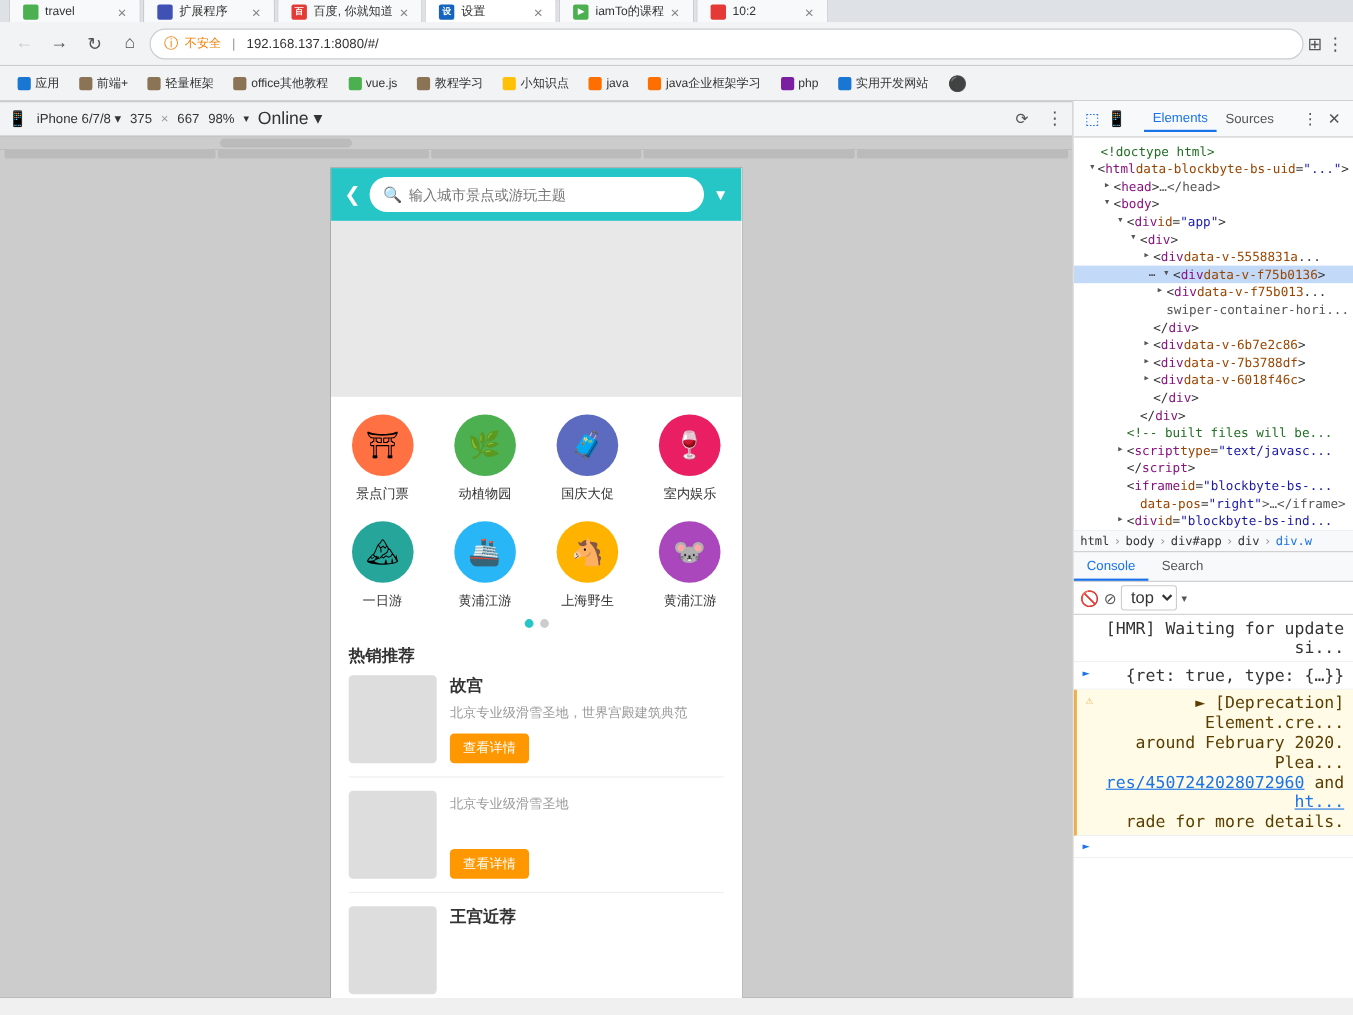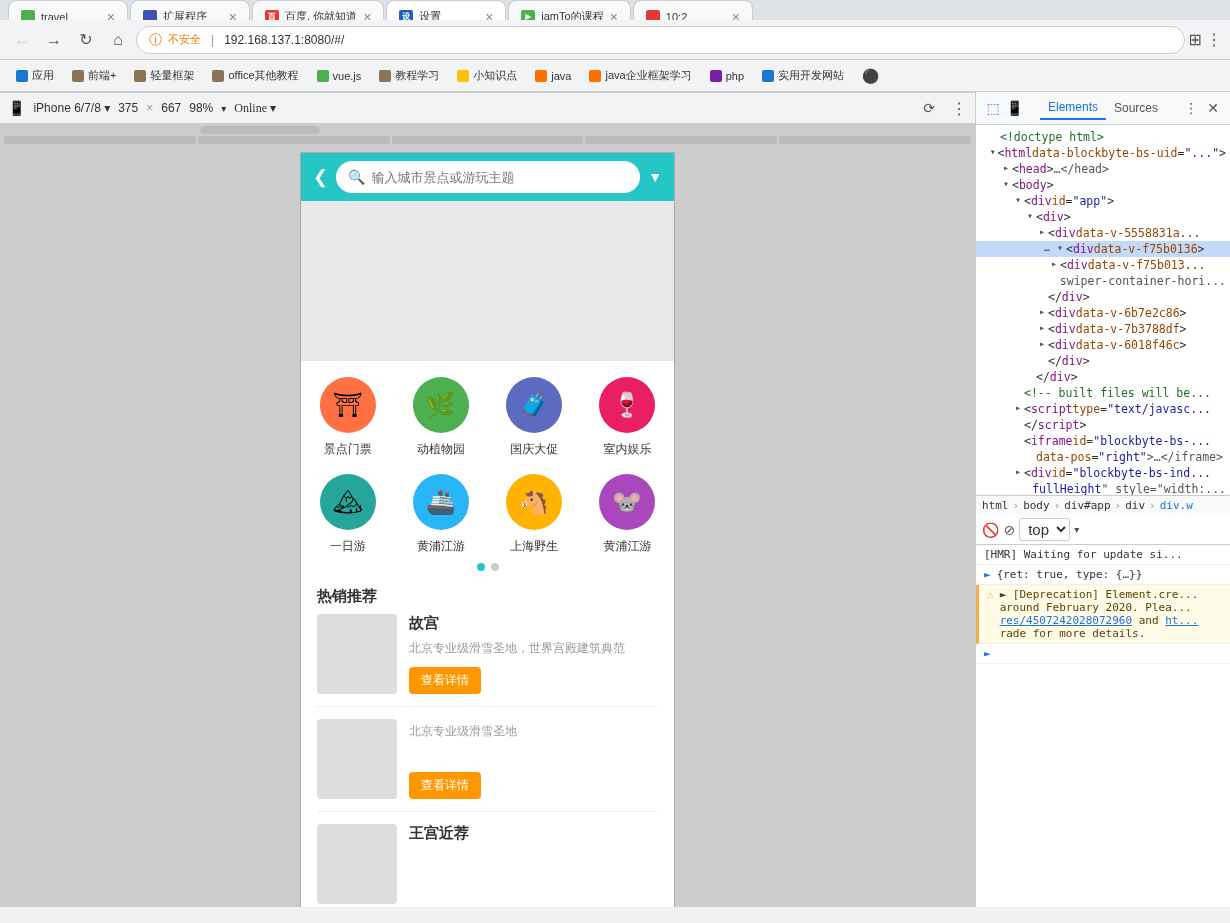--- a/index.html
+++ b/index.html
@@ -1,17 +1,17 @@
 <!DOCTYPE html>
 <html><head>
   <meta charset="utf-8">
   <style>
     * { margin: 0; padding: 0; box-sizing: border-box; }
     body { font-family: Arial, sans-serif; background: #f0f0f0; width: 1230px; height: 923px; overflow: hidden; font-size: 13px; }
-    .tab-bar { display: flex; height: 20px; background: #dee1e6; padding: 0 8px; gap: 0; overflow: hidden; }
+    .tab-bar { display: flex; align-items: center; height: 20px; background: #dee1e6; padding: 0 8px; gap: 0; overflow: hidden; }
     .tab { display: flex; align-items: center; height: 32px; padding: 0 12px; background: #f8f9fa; border-radius: 8px 8px 0 0; font-size: 12px; gap: 6px; min-width: 120px; max-width: 180px; position: relative; border: 1px solid #ccc; border-bottom: none; margin-right: 2px; }
     .tab.active { background: #fff; z-index: 2; }
     .tab-favicon { width: 14px; height: 14px; border-radius: 2px; flex-shrink: 0; }
     .tab-title { font-size: 11px; overflow: hidden; text-overflow: ellipsis; white-space: nowrap; flex: 1; color: #333; }
     .tab-close { font-size: 14px; color: #888; cursor: pointer; flex-shrink: 0; line-height: 1; }
 
     .nav-bar { display: flex; align-items: center; height: 40px; background: #f1f3f4; padding: 4px 8px; gap: 4px; border-bottom: 1px solid #ccc; }
     .nav-btn { width: 28px; height: 28px; border-radius: 50%; border: none; background: transparent; cursor: pointer; font-size: 16px; color: #555; display: flex; align-items: center; justify-content: center; }
     .nav-btn.disabled { color: #ccc; cursor: default; }
     .address-bar { flex: 1; display: flex; align-items: center; background: #fff; border: 1px solid #ccc; border-radius: 20px; height: 28px; padding: 0 12px; gap: 6px; font-size: 12px; }
@@ -82,21 +82,21 @@
     .comment { color: #236e25; }
     .tag-bracket { color: #333; }
 
     .breadcrumb-bar { display: flex; align-items: center; gap: 2px; padding: 3px 6px; background: #f8f9fa; border-top: 1px solid #ccc; font-family: monospace; font-size: 11px; color: #333; overflow-x: auto; white-space: nowrap; }
     .bc-item { color: #333; cursor: pointer; }
     .bc-sep { color: #999; margin: 0 2px; }
     .bc-item.selected { color: #1a73e8; }
     .console-row { padding: 3px 8px; border-bottom: 1px solid #f0f0f0; display: flex; align-items: flex-start; gap: 6px; }
     .console-row.hmr { color: #333; }
     .console-row.warning { background: #fffbe6; border-left: 3px solid #f0ad4e; }
-    .console-text { flex: 1; color: #333; font-size: 11px; }
+    .console-text { flex: 1; color: #333; font-size: 15px; text-align: right; }
     .console-text.warn-text { color: #5a3e00; }
     .console-icon-warn { color: #f0ad4e; flex-shrink: 0; }
     .context-selector { background: #fff; border: 1px solid #ccc; border-radius: 3px; font-size: 15px; padding: 1px 4px; color: #333; min-width: 40px; }
     .device-toolbar-row { display: flex; align-items: center; padding: 0 8px; height: 32px; background: #f1f3f4; border-bottom: 1px solid #ccc; border-top: 1px solid #ccc; font-size: 12px; color: #333; gap: 8px; }
 
     .devtools-right { width: 255px; flex-shrink: 0; border-left: 1px solid #ccc; background: #fff; display: flex; flex-direction: column; overflow: hidden; }
   </style>
 </head>
 <body>
 
@@ -207,21 +207,21 @@
     <div style="flex:1; display:flex; flex-direction:column; background:#888; overflow:hidden;">
 
       <div class="device-toolbar-row">
         <span style="font-size:14px; color:#555;">📱</span>
         <span style="font-size:12px; cursor:pointer;">iPhone 6/7/8 ▾</span>
         <span style="font-size:12px;">375</span>
         <span style="color:#999; font-size:12px;">×</span>
         <span style="font-size:12px;">667</span>
         <span style="font-size:12px; cursor:pointer;">98%</span>
         <span style="font-size:10px;">▾</span>
-        <span style="font-size:12px; cursor:pointer;font-family:Liberation Serif, serif;">Online ▾</span>
+        <span style="font-size:16px; cursor:pointer;">Online ▾</span>
         <span style="font-size:14px; cursor:pointer; color:#555; margin-left:auto;">⟳</span>
         <span style="font-size:16px; cursor:pointer; color:#555; margin-left:8px;">⋮</span>
       </div>
 
       <div style="background:#ccc; height:12px; display:flex; align-items:center; width:100%;">
         <div style="background:#bbb; height:8px; border-radius:4px; width:120px; margin-left:200px; flex-shrink:0;"></div>
       </div>
 
       <div style="flex:1; display:flex; background:#ccc; overflow:hidden; justify-content:center; padding-top:8px; position:relative;">
 
@@ -517,20 +517,24 @@
         <span class="bc-sep">›</span>
         <span class="bc-item">body</span>
         <span class="bc-sep">›</span>
         <span class="bc-item">div#app</span>
         <span class="bc-sep">›</span>
         <span class="bc-item">div</span>
         <span class="bc-sep">›</span>
         <span class="bc-item selected">div.w</span>
       </div>
 
+      <div style="display:flex; border-bottom:1px solid #ccc; border-top:1px solid #ccc; background:#f8f9fa;">
+        <span style="padding:5px 12px; font-size:12px; color:#1a73e8; border-bottom:2px solid #1a73e8; cursor:pointer;">Console</span>
+        <span style="padding:5px 12px; font-size:12px; color:#555; cursor:pointer;">Search</span>
+      </div>
 
       <div style="display:flex; align-items:center; padding:3px 6px; border-bottom:1px solid #ccc; gap:4px;">
         <span style="font-size:14px; color:#555; cursor:pointer;">🚫</span>
         <span style="font-size:14px; color:#555; cursor:pointer;">⊘</span>
         <select class="context-selector">
           <option>top</option>
         </select>
         <span style="font-size:10px; color:#555; cursor:pointer;">▾</span>
       </div>
 

